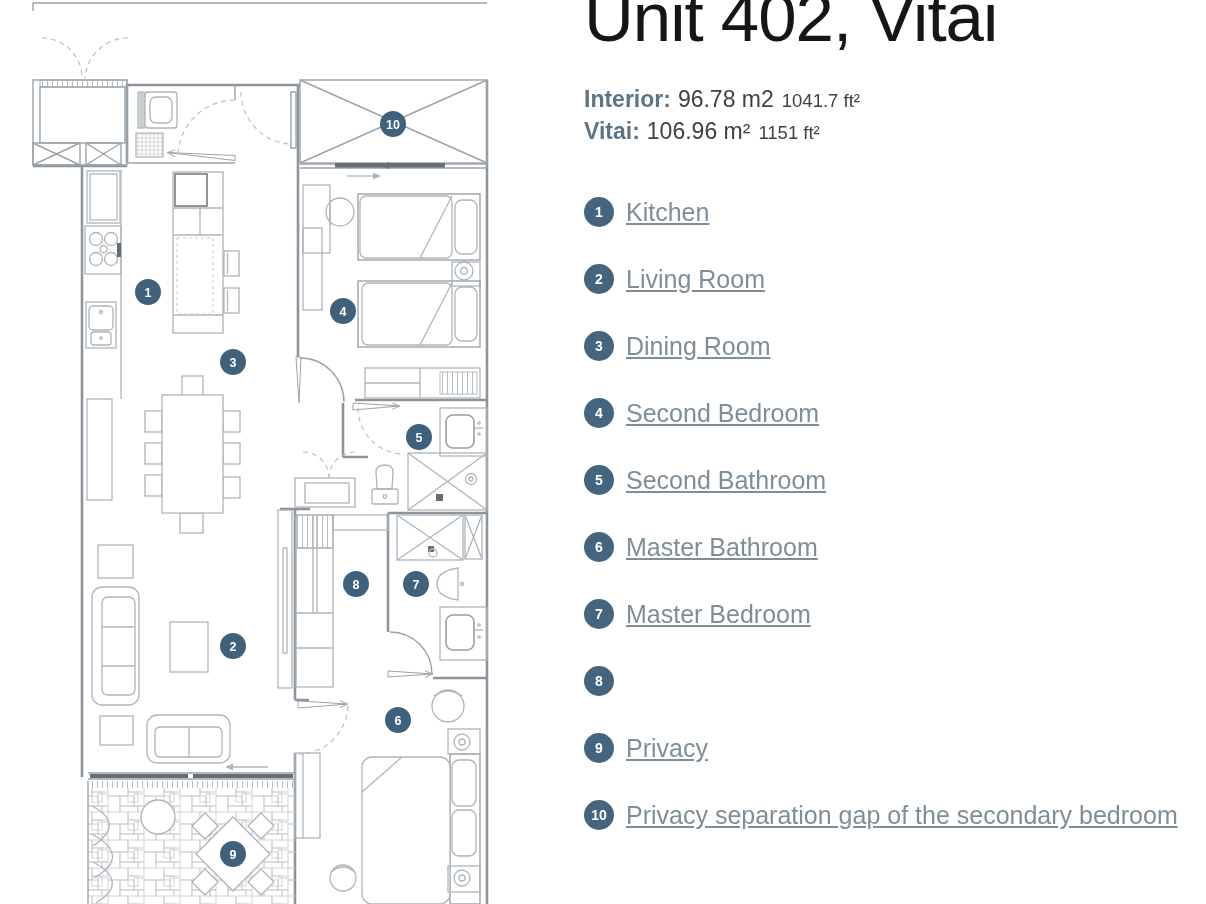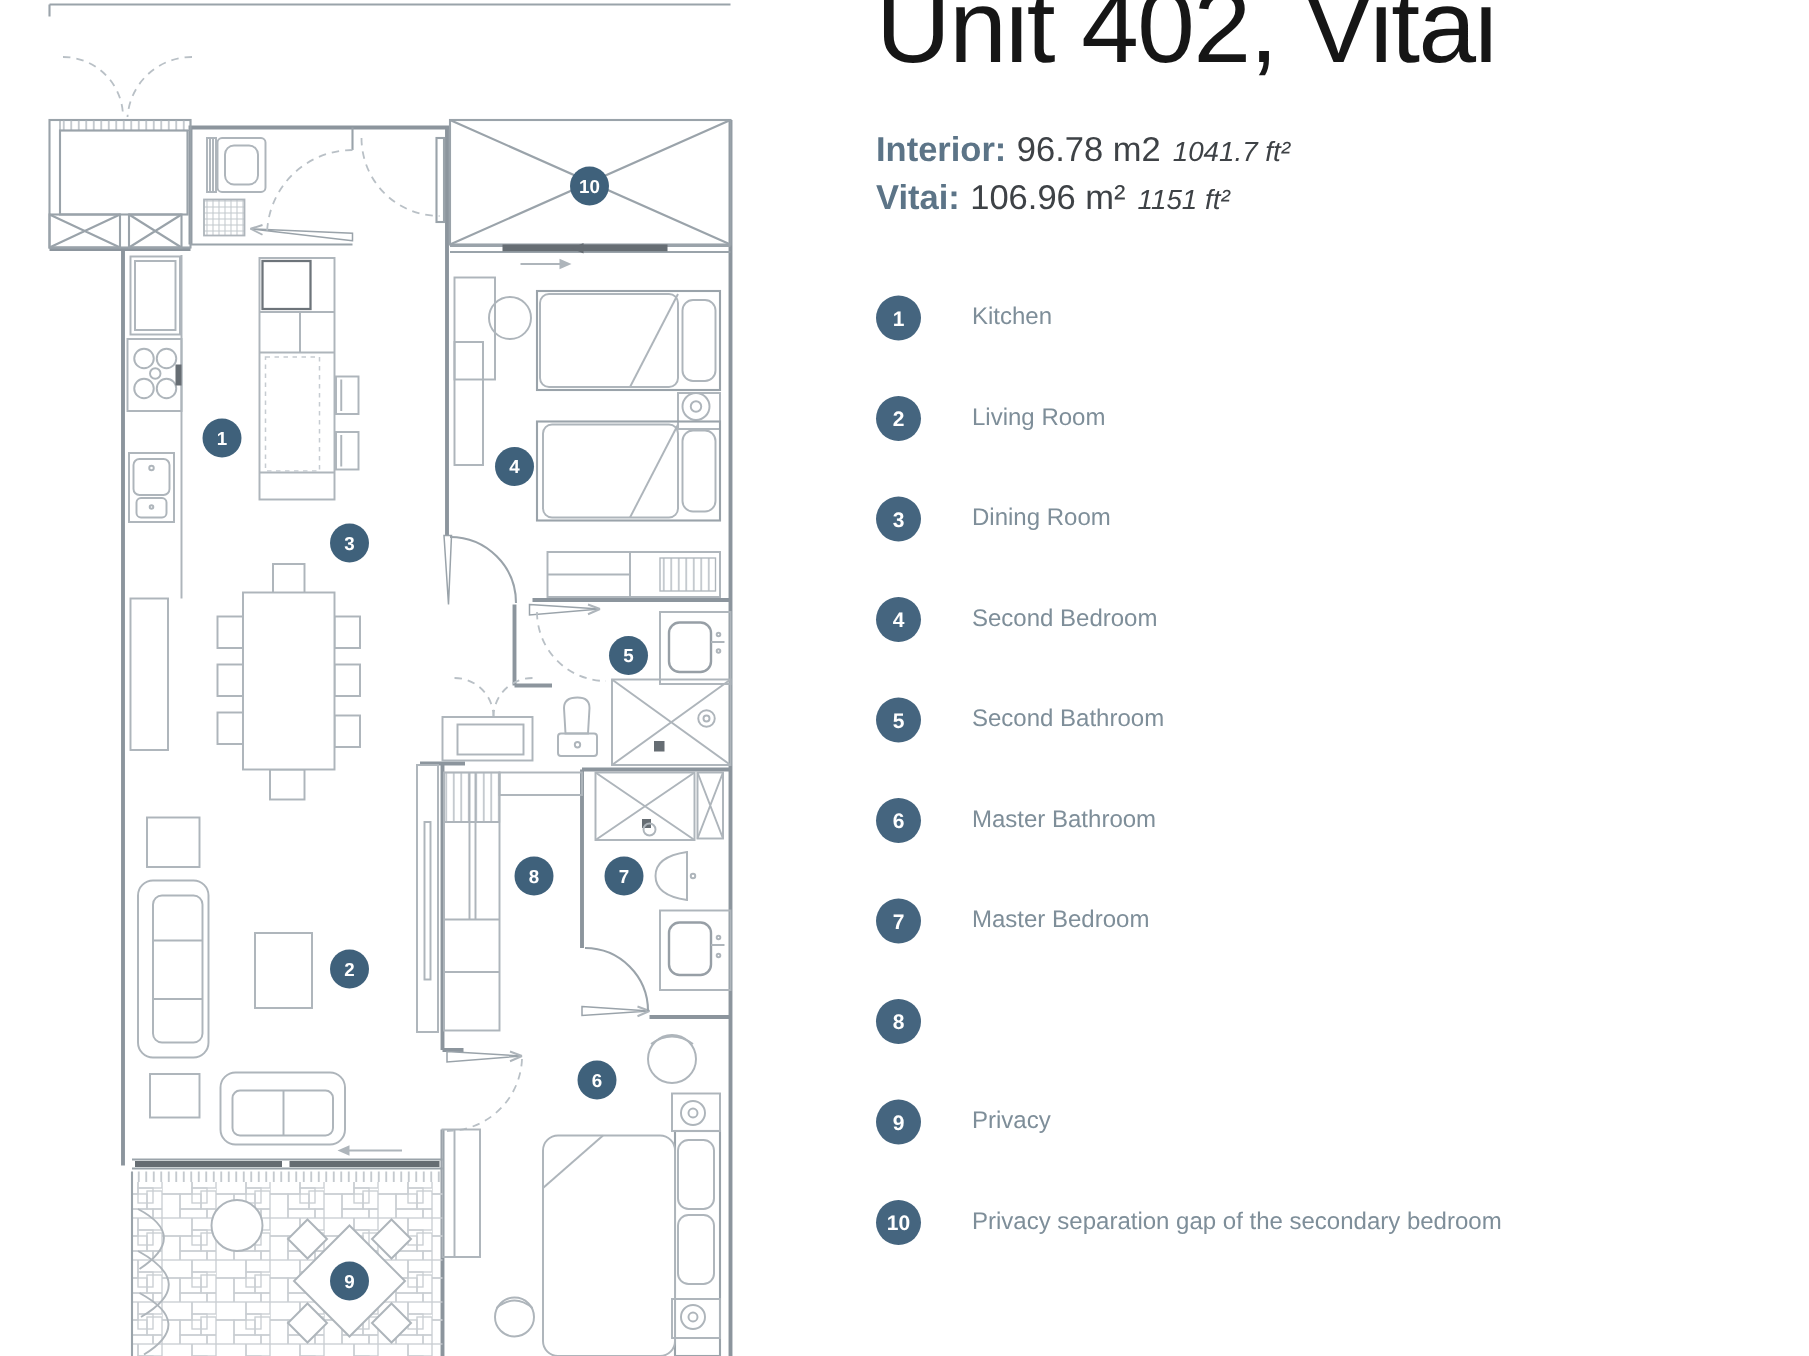--- a/index.html
+++ b/index.html
@@ -21,28 +21,28 @@
                 font-family:"Liberation Sans", sans-serif; text-anchor:middle; }
 
   
   .info { position:absolute; left:584px; top:0; width:640px; }
   .title { font-size:69px; line-height:1; font-weight:400; letter-spacing:-1px;
            color:var(--title,#161616); margin-top:-17px; white-space:nowrap; }
   .stats { margin-top:31px; }
   .stat-row { height:32px; line-height:32px; font-size:23px; white-space:nowrap; }
   .stat-label { font-weight:700; color:var(--statlabel,#5C7487); }
   .stat-metric { color:var(--valuetext,#3E4246); margin-left:7px; }
-  .stat-imperial { color:var(--valuetext,#3E4246); font-style:italic; font-size:18.5px; margin-left:8px;margin-top:44px; }
+  .stat-imperial { color:var(--valuetext,#3E4246); font-size:18.5px; margin-left:8px;margin-top:44px; }
   .legend { margin-top:50px; list-style:none; }
   .legend-item { display:flex; align-items:center; height:30px; margin-bottom:37px; }
   .badge { width:30px; height:30px; border-radius:50%; background:var(--accent,#45657F);
            color:#fff; font-size:14px; font-weight:600; display:flex;
            align-items:center; justify-content:center; flex:0 0 30px; }
-  .legend-label { margin-left:34px; font-size:16px; color:var(--legendlabel,#7E8E99);
-                  white-space:nowrap; }
+  .legend-label { margin-left:12px; font-size:25px; color:var(--legendlabel,#7E8E99);
+                  white-space:nowrap;text-decoration:underline; }
 </style>
 </head>
 <body>
 
 <div class="plan-wrap">
 <svg width="540" height="904" viewBox="0 0 540 904" xmlns="http://www.w3.org/2000/svg">
   <defs>
     <pattern id="hatchV" width="5" height="8" patternUnits="userSpaceOnUse">
       <path d="M2.5,0 V8" stroke="#b6bdc3" stroke-width="1"></path>
     </pattern>

